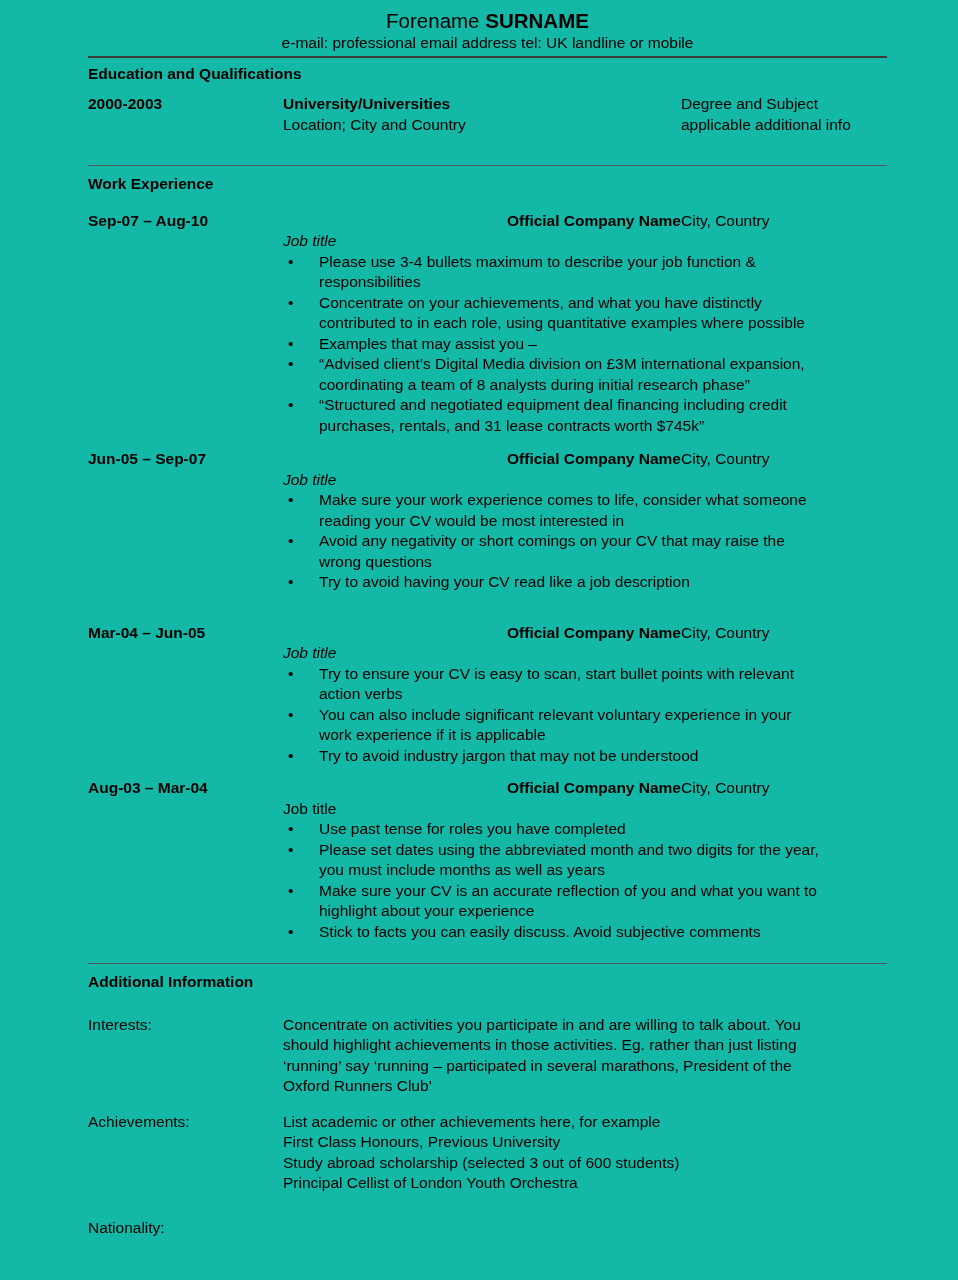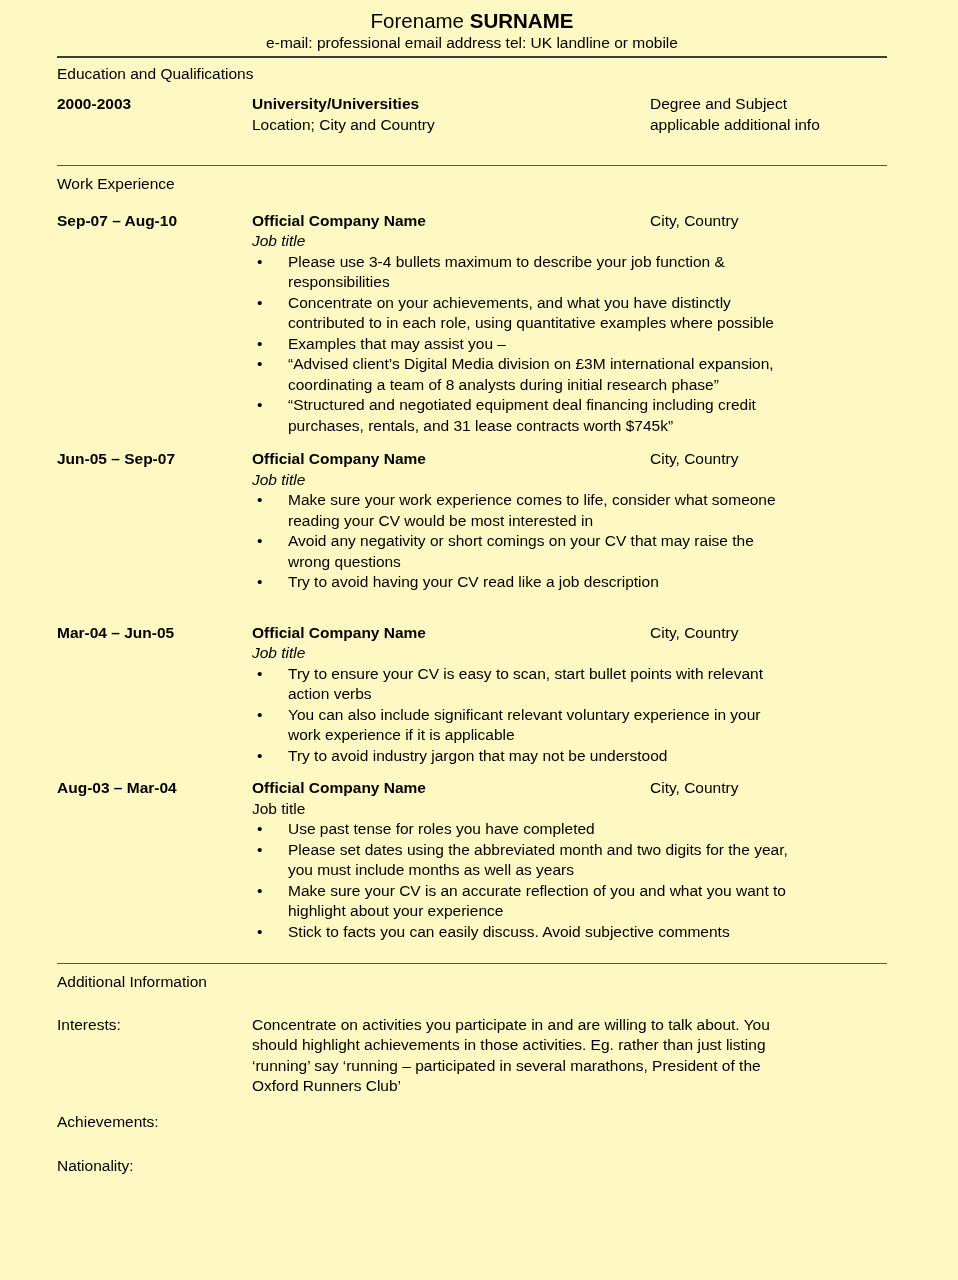--- a/index.html
+++ b/index.html
@@ -1,21 +1,21 @@
 <!DOCTYPE html>
 <html><head>
 <meta charset="utf-8">
 <style>
   html,body{margin:0;padding:0;background:#fff;}
   .page{
     position:relative;
     width:958px;height:1280px;
     box-sizing:border-box;
-    padding:8px 71px 0 57px;
-    background:#fef9c3;
+    padding:8px 71px 0 88px;
+    background:#14b8a6;
     color:#000;
     font-family:"Liberation Sans","DejaVu Sans",sans-serif;
     font-size:15.5px;
     line-height:20.5px;
     overflow:hidden;
   }
   .bold{font-weight:bold;}
   .italic{font-style:italic;}
 
   
@@ -23,41 +23,41 @@
   .name-line .surname{font-weight:bold;}
   .contact-line{text-align:center;}
 
   
   .rule{border:0;height:0;margin:0;}
   .rule-header{border-top:2px solid #3c3c3c;margin-top:2px;margin-bottom:6px;}
   .rule-work{border-top:1px solid #555;margin-top:30px;margin-bottom:8px;}
   .rule-additional{border-top:1px solid #555;margin-top:21px;margin-bottom:8px;}
 
   
-  .section-title{font-weight:normal;font-size:15.5px;margin:0;}
+  .section-title{font-weight:bold;font-size:15.5px;margin:0;}
   .section-education .section-title{margin-bottom:10px;}
   .section-work .section-title{margin-bottom:16px;}
   .section-additional .section-title{margin-bottom:22px;}
 
   
   .row{display:flex;}
   .col-date{flex:0 0 195px;width:195px;}
   .col-main{flex:1;min-width:0;}
 
   
   .edu-grid{display:flex;}
   .edu-left{flex:0 0 398px;width:398px;}
   .edu-right{flex:1;}
 
   
   .job{margin-bottom:13px;}
   #jobs .job:nth-child(2){margin-bottom:30px;}
   #jobs .job:nth-child(3){margin-bottom:12px;}
   #jobs .job:last-child{margin-bottom:0;}
-  .job-head{display:flex;}
+  .job-head{display:flex;text-align:right;}
   .job-company{flex:0 0 398px;width:398px;font-weight:bold;}
   .bullets{list-style:none;margin:0;padding:0;}
   .bullets li{position:relative;padding-left:36px;}
   .bullets li::before{content:"\2022";position:absolute;left:5px;top:0;}
 
   
   .add-row{margin-bottom:15px;}
   #additional-rows .add-row:nth-child(2){margin-bottom:24px;}
   #additional-rows .add-row:nth-child(3){margin-bottom:2px;flex-direction:column;}
   #additional-rows .add-row:last-child{margin-bottom:12px;align-items:center;}
@@ -220,20 +220,26 @@
     <div class="col-main">
             <div class="line">Concentrate on activities you participate in and are willing to talk about. You</div>
             <div class="line">should highlight achievements in those activities. Eg. rather than just listing</div>
             <div class="line">‘running’ say ‘running – participated in several marathons, President of the</div>
             <div class="line">Oxford Runners Club’</div>
           </div>
   </div>
 
   <div class="row add-row">
     <div class="col-date">Achievements:</div>
+    <div class="col-main">
+            <div class="line">List academic or other achievements here, for example</div>
+            <div class="line">First Class Honours, Previous University</div>
+            <div class="line">Study abroad scholarship (selected 3 out of 600 students)</div>
+            <div class="line">Principal Cellist of London Youth Orchestra</div>
+          </div>
   </div>
 
   <div class="row add-row">
     <div class="col-date">Nationality:</div>
     <div class="col-main">
             <div class="line indent">applicable</div>
           </div>
   </div>
 
   <div class="row add-row">

